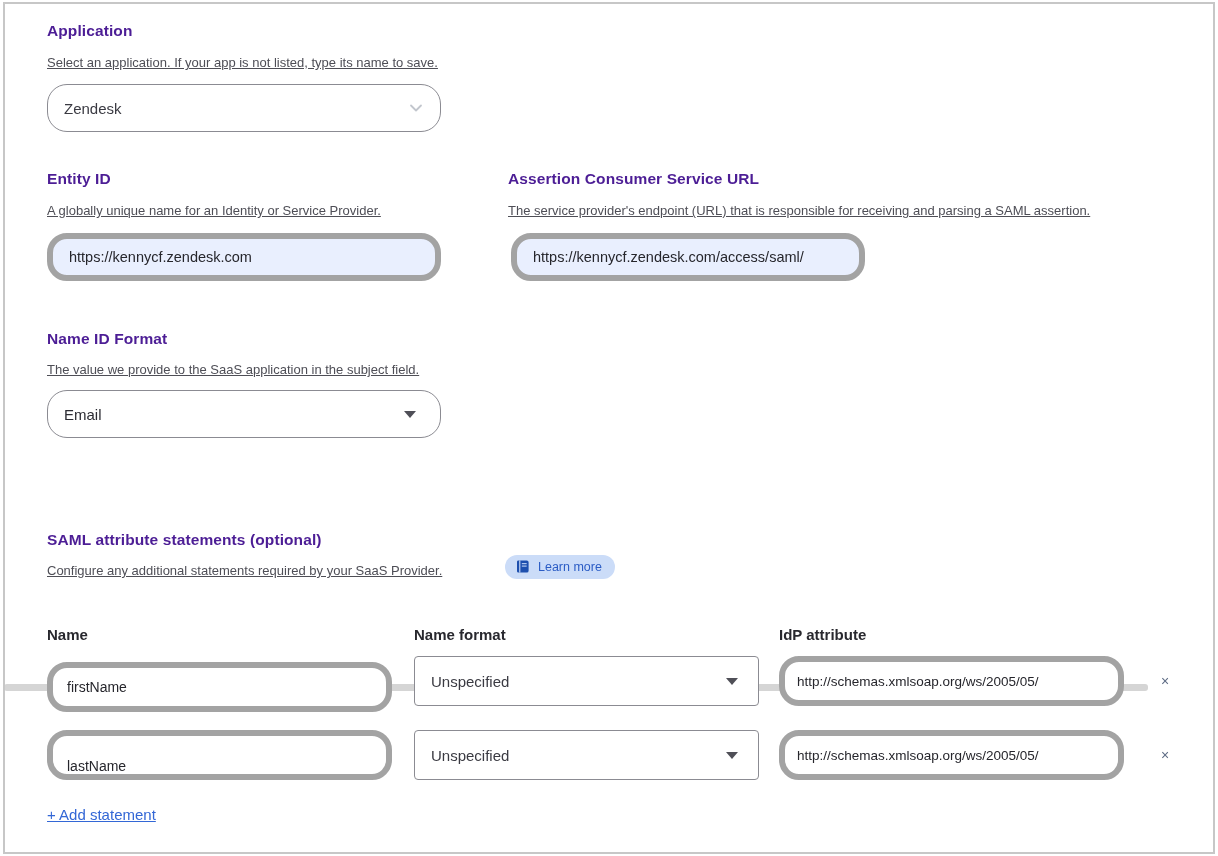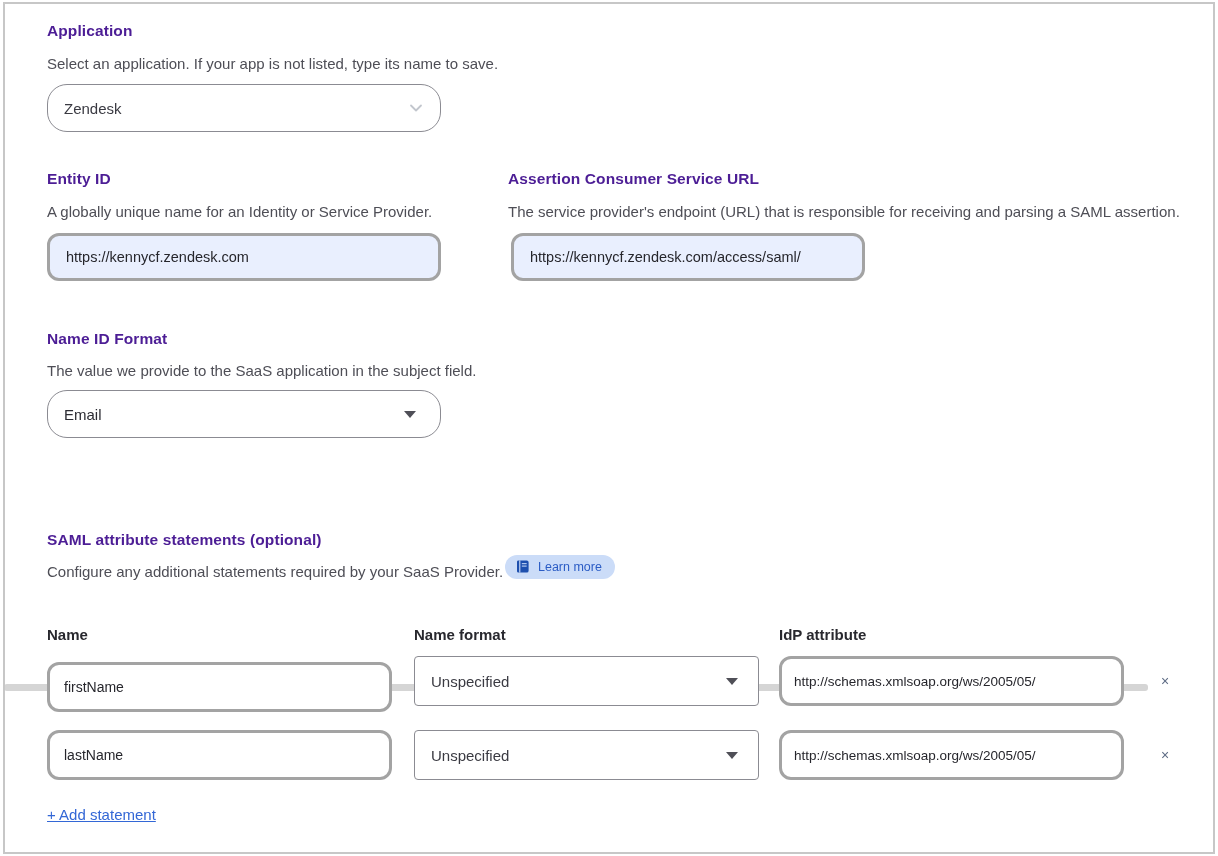--- a/index.html
+++ b/index.html
@@ -7,24 +7,24 @@
   body { font-family:"Liberation Sans", sans-serif; color:#2f2f33; position:relative; overflow:hidden; }
 
   .frame {
     position:absolute; left:3px; top:2px; right:3px; bottom:2px;
     border:2px solid #c7c7c7; pointer-events:none; z-index:50;
   }
 
   .abs { position:absolute; }
 
   .sec-heading { font-size:15.5px; font-weight:bold; color:#4c1d95; letter-spacing:.1px; }
-  .sec-desc    { font-size:15px; color:#4e4e56; }
+  .sec-desc    { font-size:13px; color:#4e4e56;text-decoration:underline; }
 
   .field {
-    position:absolute; height:48px; border:3px solid #a3a3a3; border-radius:12px;
+    position:absolute; height:48px; border:6px solid #a3a3a3; border-radius:20px;
     background:#ffffff; display:flex; align-items:center; padding:0 16px;
     font-size:14.5px; color:#26262c; white-space:nowrap; overflow:hidden; z-index:2;
   }
   .field.filled { background:#e9effe; }
 
   .select {
     position:absolute; height:48px; border:1px solid #8b8b92; border-radius:6px;
     background:#ffffff; display:flex; align-items:center; padding:0 40px 0 16px;
     font-size:15px; color:#3a3a42; white-space:nowrap; overflow:hidden; cursor:default; z-index:2;
   }
@@ -116,21 +116,21 @@
   </div>
   <div class="field" style="left:779px; top:656px; width:345px; height:50px; padding:0 10px 0 12px; font-size:13.5px;">
     <span>http://schemas.xmlsoap.org/ws/2005/05/</span>
   </div>
   <div class="remove-x" style="left:1155px; top:671px;">
     <span>×</span>
   </div>
 </div>
 
 <div>
-  <div class="field" style="left:47px; top:730px; width:345px; height:50px; padding-left:14px; font-size:14px;">
+  <div class="field" style="left:47px; top:730px; width:345px; height:50px; padding-left:14px; font-size:14px;align-items:flex-end;">
     <span>lastName</span>
   </div>
   <div class="select" style="left:414px; top:730px; width:345px; height:50px; border-radius:4px;">
     <span>Unspecified</span>
     <span class="caret"></span>
   </div>
   <div class="field" style="left:779px; top:730px; width:345px; height:50px; padding:0 10px 0 12px; font-size:13.5px;">
     <span>http://schemas.xmlsoap.org/ws/2005/05/</span>
   </div>
   <div class="remove-x" style="left:1155px; top:745px;">

